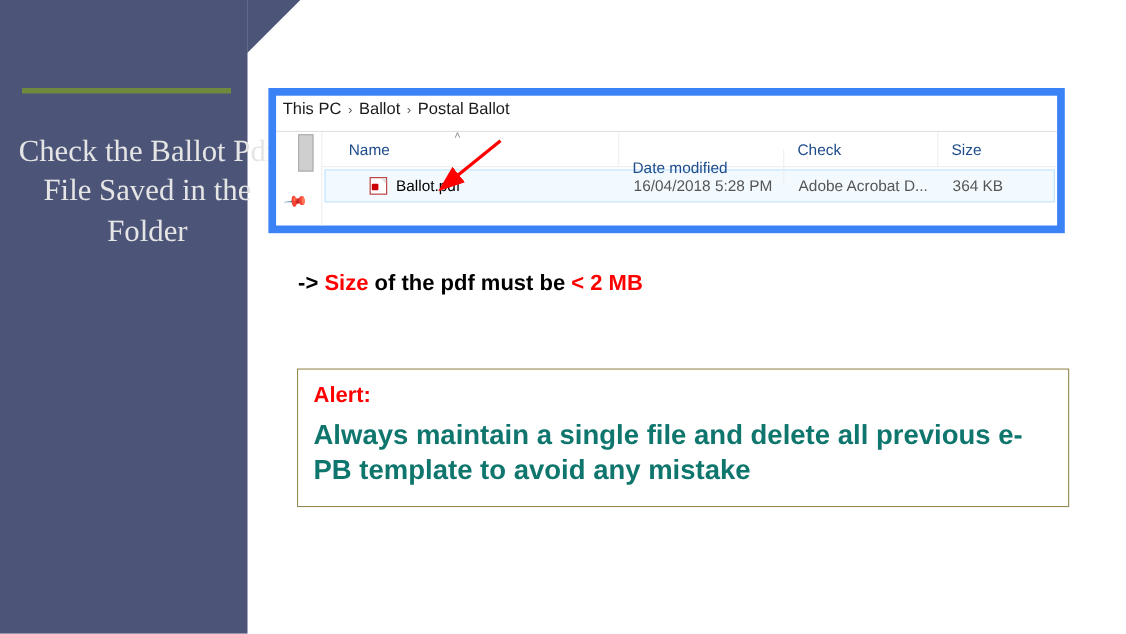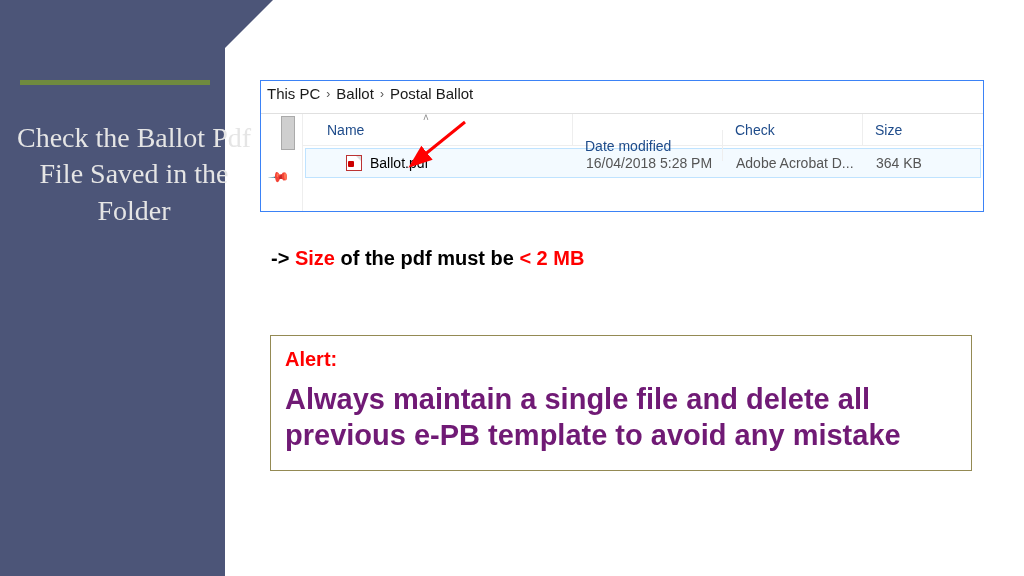--- a/index.html
+++ b/index.html
@@ -54,24 +54,24 @@
     color: #e5e5e5;
     font-family: Georgia, "Times New Roman", serif;
     font-size: 28px;
     font-weight: 400;
     text-align: center;
     line-height: 1.3;
   }
   .explorer {
     position: absolute;
     top: 80px;
-    left: 260px;
+    left: 244px;
     width: 724px;
     height: 132px;
-    border: 1px solid #3b82f6;
+    border: 7px solid #3b82f6;
     background: #fff;
   }
   .breadcrumb {
     position: absolute;
     top: 4px;
     left: 6px;
     font-size: 15px;
     color: #1a1a1a;
     display: flex;
     align-items: center;
@@ -178,23 +178,23 @@
     border: 1px solid #948a54;
     padding: 12px 14px 16px 14px;
   }
   .alert-title {
     color: #f00;
     font-weight: bold;
     font-size: 20px;
     margin-bottom: 10px;
   }
   .alert-text {
-    color: #701a75;
+    color: #0f766e;
     font-weight: bold;
-    font-size: 29px;
+    font-size: 25px;
     line-height: 1.25;
   }
 </style>
 </head>
 <body>
 
 <div class="sidebar">
   <div class="sidebar-tab"></div>
   <div class="sidebar-underline"></div>
   <div class="sidebar-title">Check the Ballot Pdf File Saved in the Folder</div>

